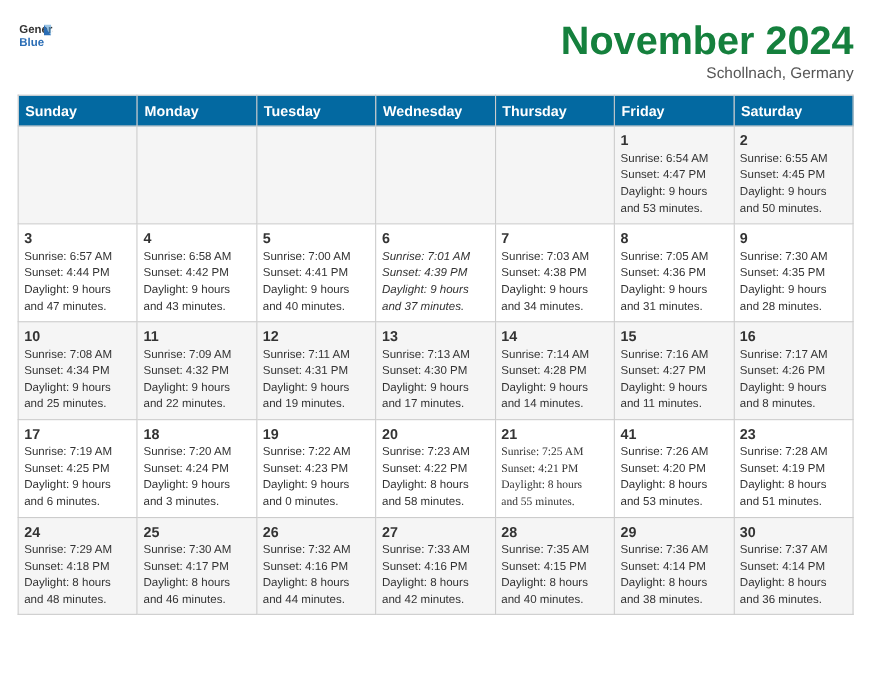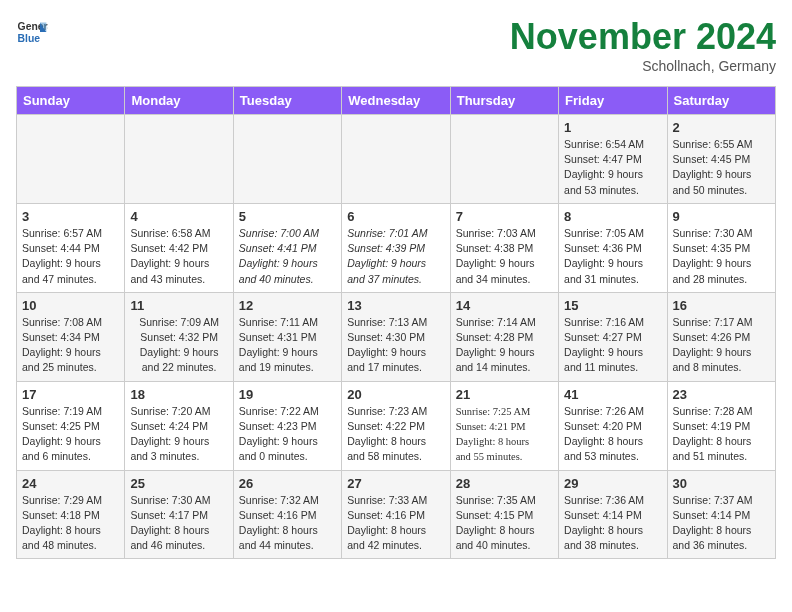--- a/index.html
+++ b/index.html
@@ -36,21 +36,21 @@
     .location {
       font-size: 14px;
       color: #555;
     }
     table {
       width: 100%;
       border-collapse: collapse;
       table-layout: fixed;
     }
     thead tr th {
-      background-color: #8b5cf6;
+      background-color: #0369a1;
       color: #fff;
       text-align: left;
       font-size: 13px;
       padding: 6px 6px;
       border: 1px solid #ccc;
     }
     tbody tr td {
       vertical-align: top;
       border: 1px solid #ccc;
       padding: 5px 5px;
@@ -140,21 +140,21 @@
         </td>
         <td>
           <div class="day-num">4</div>
           <div class="day-detail" style="white-space: pre-line;">Sunrise: 6:58 AM
 Sunset: 4:42 PM
 Daylight: 9 hours
 and 43 minutes.</div>
         </td>
         <td>
           <div class="day-num">5</div>
-          <div class="day-detail" style="white-space: pre-line; font-style: italic;">Sunrise: 7:00 AM
+          <div class="day-detail" style="white-space: pre-line;">Sunrise: 7:00 AM
 Sunset: 4:41 PM
 Daylight: 9 hours
 and 40 minutes.</div>
         </td>
         <td>
           <div class="day-num">6</div>
           <div class="day-detail" style="white-space: pre-line; font-style: italic;">Sunrise: 7:01 AM
 Sunset: 4:39 PM
 Daylight: 9 hours
 and 37 minutes.</div>
@@ -184,21 +184,21 @@
       <tr>
         <td>
           <div class="day-num">10</div>
           <div class="day-detail" style="white-space: pre-line;">Sunrise: 7:08 AM
 Sunset: 4:34 PM
 Daylight: 9 hours
 and 25 minutes.</div>
         </td>
         <td>
           <div class="day-num">11</div>
-          <div class="day-detail" style="white-space: pre-line; text-align: center;">Sunrise: 7:09 AM
+          <div class="day-detail" style="white-space: pre-line;">Sunrise: 7:09 AM
 Sunset: 4:32 PM
 Daylight: 9 hours
 and 22 minutes.</div>
         </td>
         <td>
           <div class="day-num">12</div>
           <div class="day-detail" style="white-space: pre-line;">Sunrise: 7:11 AM
 Sunset: 4:31 PM
 Daylight: 9 hours
 and 19 minutes.</div>

